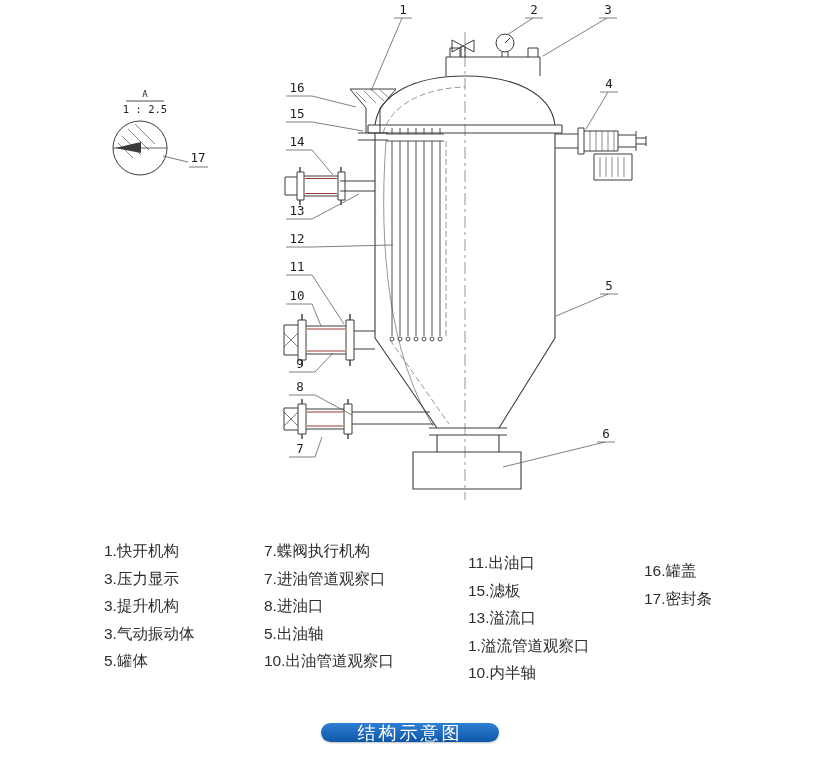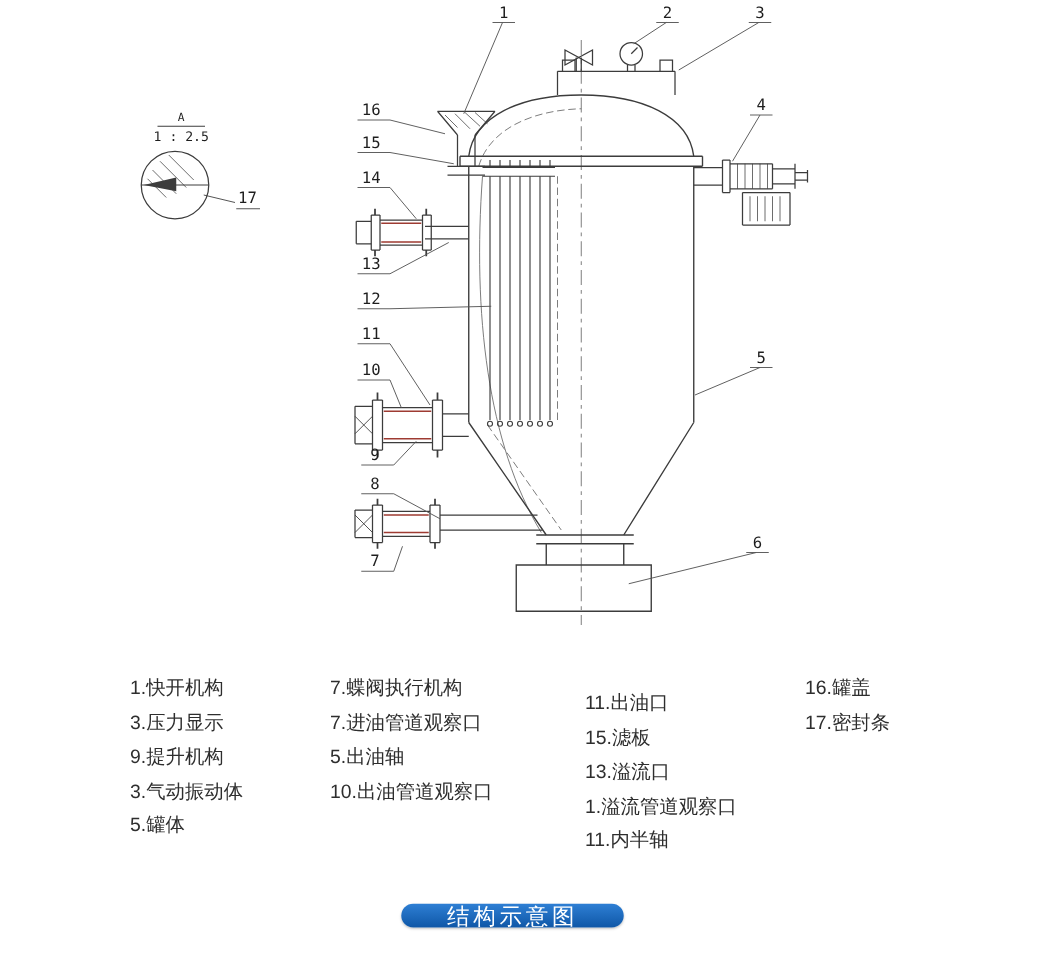--- a/index.html
+++ b/index.html
@@ -8,21 +8,21 @@
   .page { position:relative; width:838px; height:762px; background:#fff; overflow:hidden; }
   .drawing { position:absolute; top:0; left:0; }
   svg text.callout { font-family:"DejaVu Sans Mono", monospace; font-size:12.5px; fill:#1e1e1e; }
   svg text.detail-a { font-family:"DejaVu Sans Mono", monospace; font-size:9px; fill:#1e1e1e; }
   svg text.detail-scale { font-family:"DejaVu Sans Mono", monospace; font-size:10.5px; fill:#1e1e1e; }
   .legend { position:absolute; top:537px; left:0; width:838px; color:#2e2e2e; font-size:15.5px; }
   .legend-col { position:absolute; top:0; }
   .legend-col.c1 { left:104px; }
   .legend-col.c2 { left:264px; }
   .legend-col.c3 { left:468px;margin-top:12px; }
-  .legend-col.c4 { left:644px; }
+  .legend-col.c4 { left:644px;margin-top:20px; }
   .legend-item { line-height:27.5px; white-space:nowrap; }
   .footer-btn { position:absolute; top:723px; left:321px; width:178px; height:19px;
     border-radius:17.5px; background:linear-gradient(180deg,#2e7fd4 0%,#0f57a7 100%);
     color:#fff; font-size:18px; letter-spacing:3px; display:flex; align-items:center;
     justify-content:center; cursor:pointer; box-shadow:0 1px 2px rgba(0,0,0,0.25); }
 </style>
 </head>
 <body>
 
 <div class="page">
@@ -169,36 +169,37 @@
         <text class="callout" x="297" y="92" text-anchor="middle">16</text>
         <text class="callout" x="198" y="162" text-anchor="middle">17</text>
       </g>
     </svg>
   </div>
 
   <div class="legend">
     <div class="legend-col c1">
       <div class="legend-item">1.快开机构</div>
       <div class="legend-item">3.压力显示</div>
-      <div class="legend-item">9.提升机构</div>
+      <div class="legend-item">3.提升机构</div>
       <div class="legend-item">3.气动振动体</div>
       <div class="legend-item">5.罐体</div>
     </div>
     <div class="legend-col c2">
       <div class="legend-item">7.蝶阀执行机构</div>
       <div class="legend-item">7.进油管道观察口</div>
+      <div class="legend-item">8.进油口</div>
       <div class="legend-item">5.出油轴</div>
       <div class="legend-item">10.出油管道观察口</div>
     </div>
     <div class="legend-col c3">
       <div class="legend-item">11.出油口</div>
       <div class="legend-item">15.滤板</div>
       <div class="legend-item">13.溢流口</div>
       <div class="legend-item">1.溢流管道观察口</div>
-      <div class="legend-item">11.内半轴</div>
+      <div class="legend-item">10.内半轴</div>
     </div>
     <div class="legend-col c4">
       <div class="legend-item">16.罐盖</div>
       <div class="legend-item">17.密封条</div>
     </div>
   </div>
 
   <div class="footer-btn">结构示意图</div>
 
 </div>

